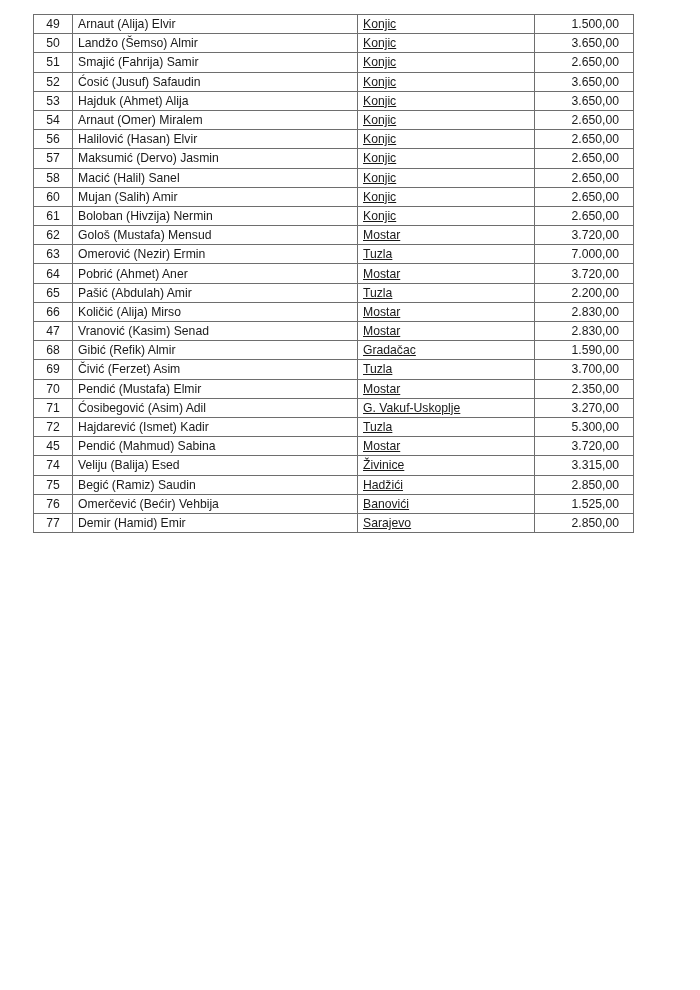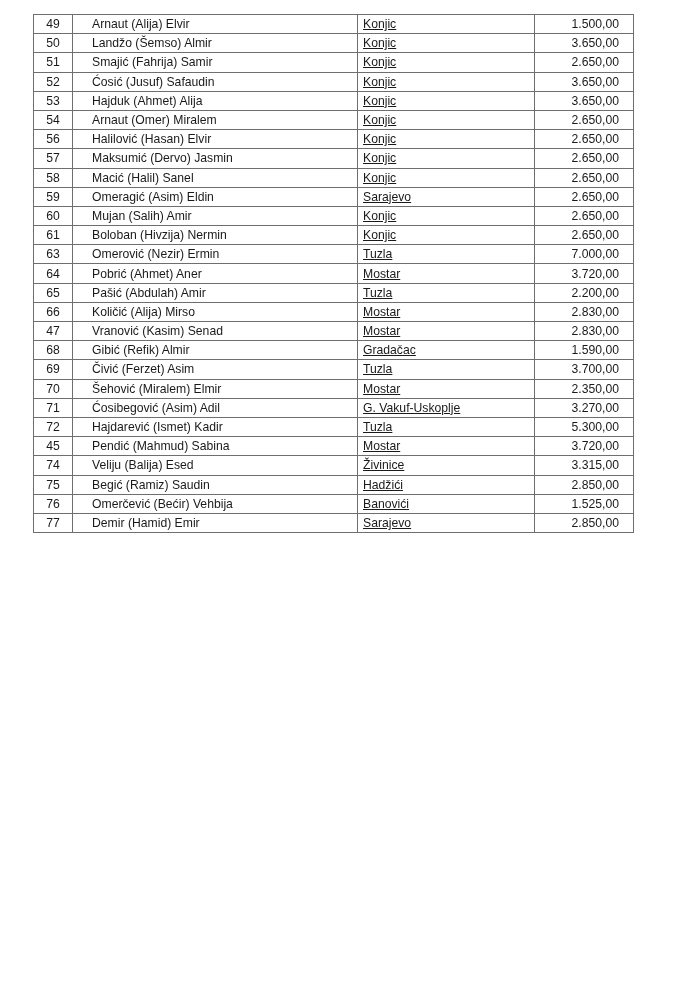--- a/index.html
+++ b/index.html
@@ -43,21 +43,21 @@
       line-height: 18px;
       white-space: nowrap;
       overflow: hidden;
       vertical-align: middle;
     }
     table.list td.num {
       text-align: center;
       padding: 0;
     }
     table.list td.name {
-      padding-left: 19px;
+      padding-left: 5px;
     }
     table.list td.city {
       padding-left: 5px;
       text-decoration: underline;
     }
     table.list td.amt {
       text-align: right;
       padding-right: 14px;
     }
   </style>
@@ -121,36 +121,36 @@
           <td class="city">Konjic</td>
           <td class="amt">2.650,00</td>
         </tr>
         <tr>
           <td class="num">58</td>
           <td class="name"> Macić (Halil) Sanel</td>
           <td class="city">Konjic</td>
           <td class="amt">2.650,00</td>
         </tr>
         <tr>
-          <td class="num">59</td>
-          <td class="name">Omeragić (Asim) Eldin</td>
-          <td class="city">Sarajevo</td>
-          <td class="amt">2.650,00</td>
-        </tr>
-        <tr>
           <td class="num">60</td>
           <td class="name">Mujan (Salih) Amir</td>
           <td class="city">Konjic</td>
           <td class="amt">2.650,00</td>
         </tr>
         <tr>
           <td class="num">61</td>
           <td class="name">Boloban (Hivzija) Nermin</td>
           <td class="city">Konjic</td>
           <td class="amt">2.650,00</td>
+        </tr>
+        <tr>
+          <td class="num">62</td>
+          <td class="name">Gološ (Mustafa) Mensud</td>
+          <td class="city">Mostar</td>
+          <td class="amt">3.720,00</td>
         </tr>
         <tr>
           <td class="num">63</td>
           <td class="name">Omerović (Nezir) Ermin</td>
           <td class="city">Tuzla</td>
           <td class="amt">7.000,00</td>
         </tr>
         <tr>
           <td class="num">64</td>
           <td class="name">Pobrić (Ahmet) Aner</td>
@@ -182,21 +182,21 @@
           <td class="amt">1.590,00</td>
         </tr>
         <tr>
           <td class="num">69</td>
           <td class="name">Čivić (Ferzet) Asim</td>
           <td class="city">Tuzla</td>
           <td class="amt">3.700,00</td>
         </tr>
         <tr>
           <td class="num">70</td>
-          <td class="name">Šehović (Miralem) Elmir</td>
+          <td class="name">Pendić (Mustafa) Elmir</td>
           <td class="city">Mostar</td>
           <td class="amt">2.350,00</td>
         </tr>
         <tr>
           <td class="num">71</td>
           <td class="name">Ćosibegović (Asim) Adil</td>
           <td class="city">G. Vakuf-Uskoplje</td>
           <td class="amt">3.270,00</td>
         </tr>
         <tr>

